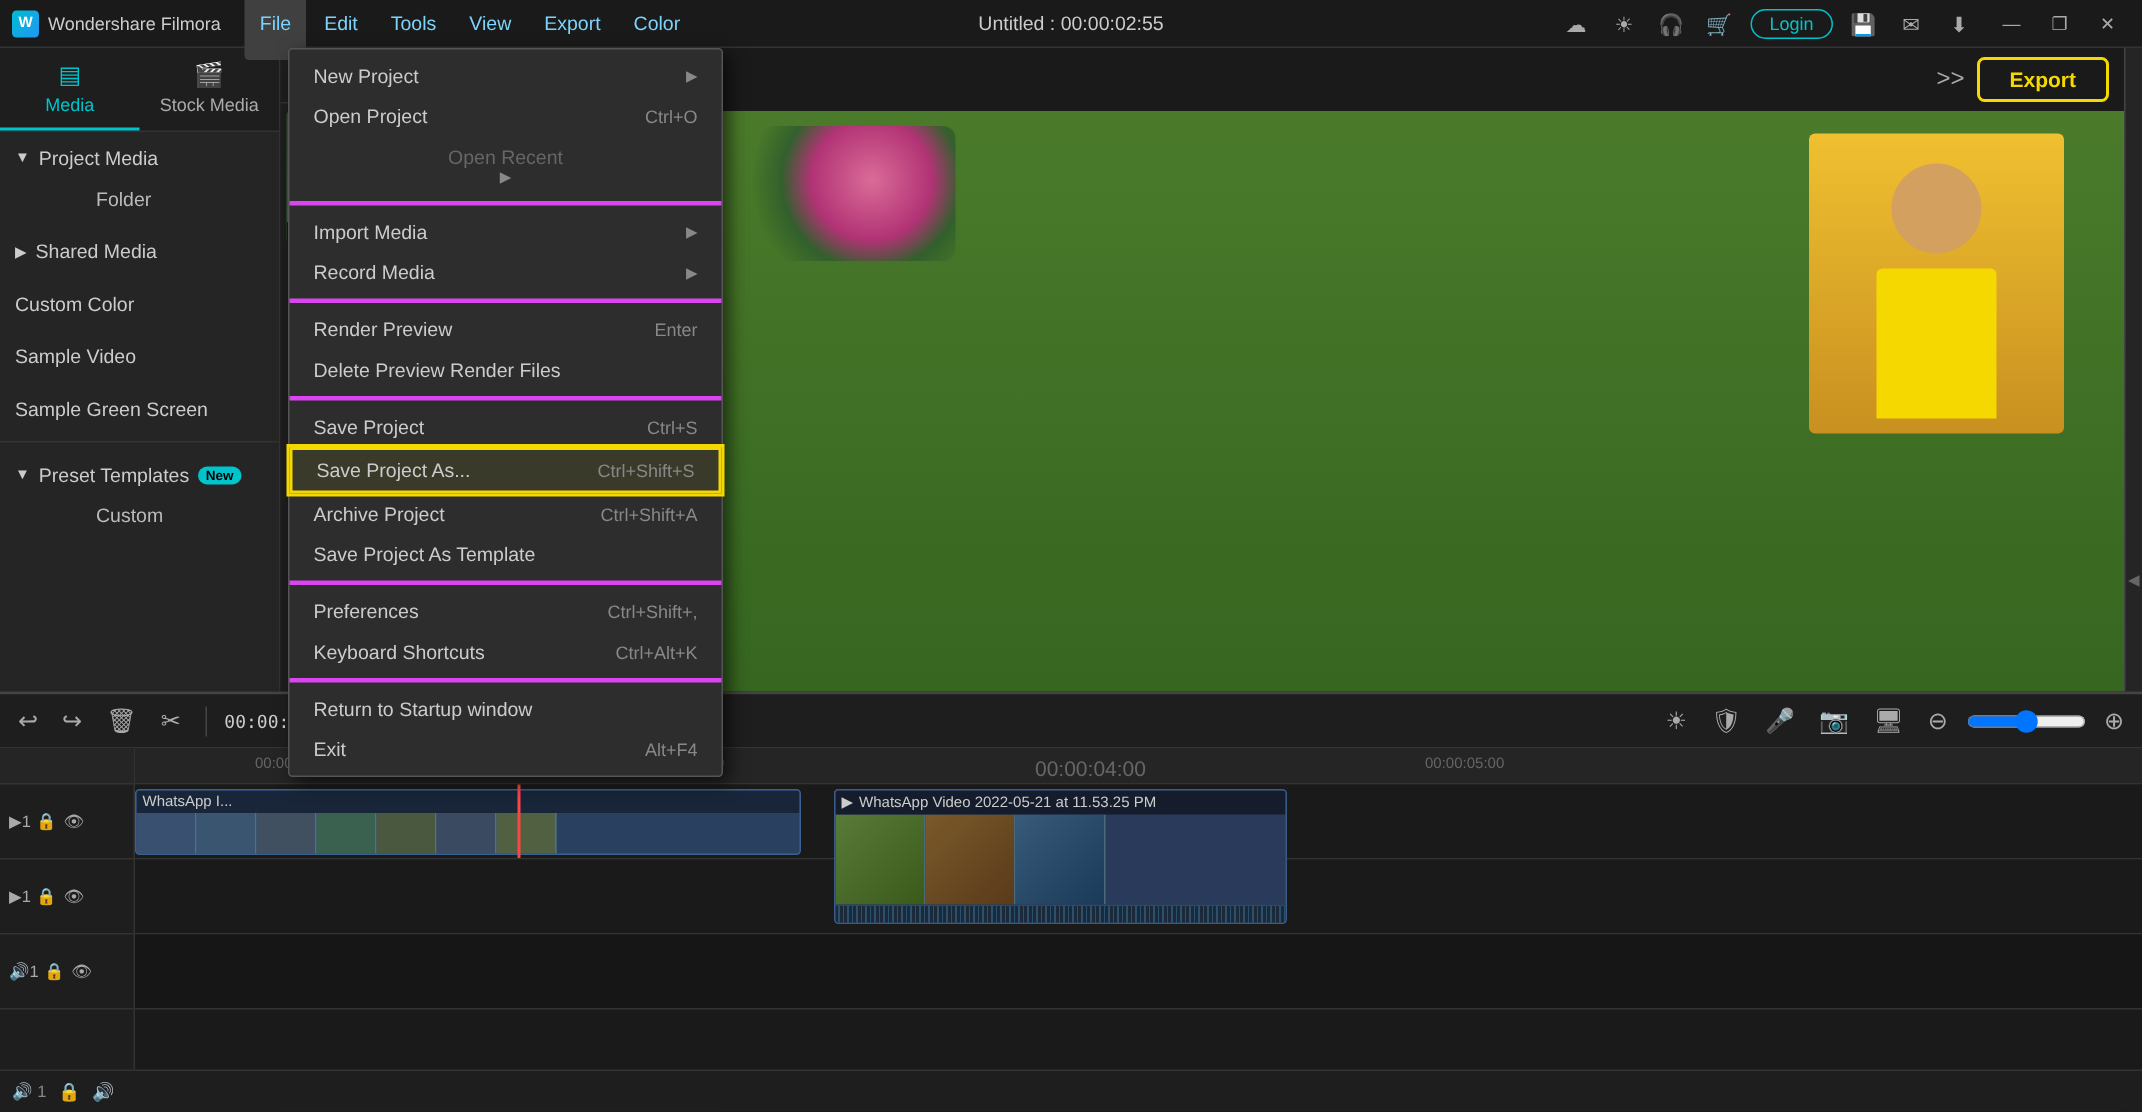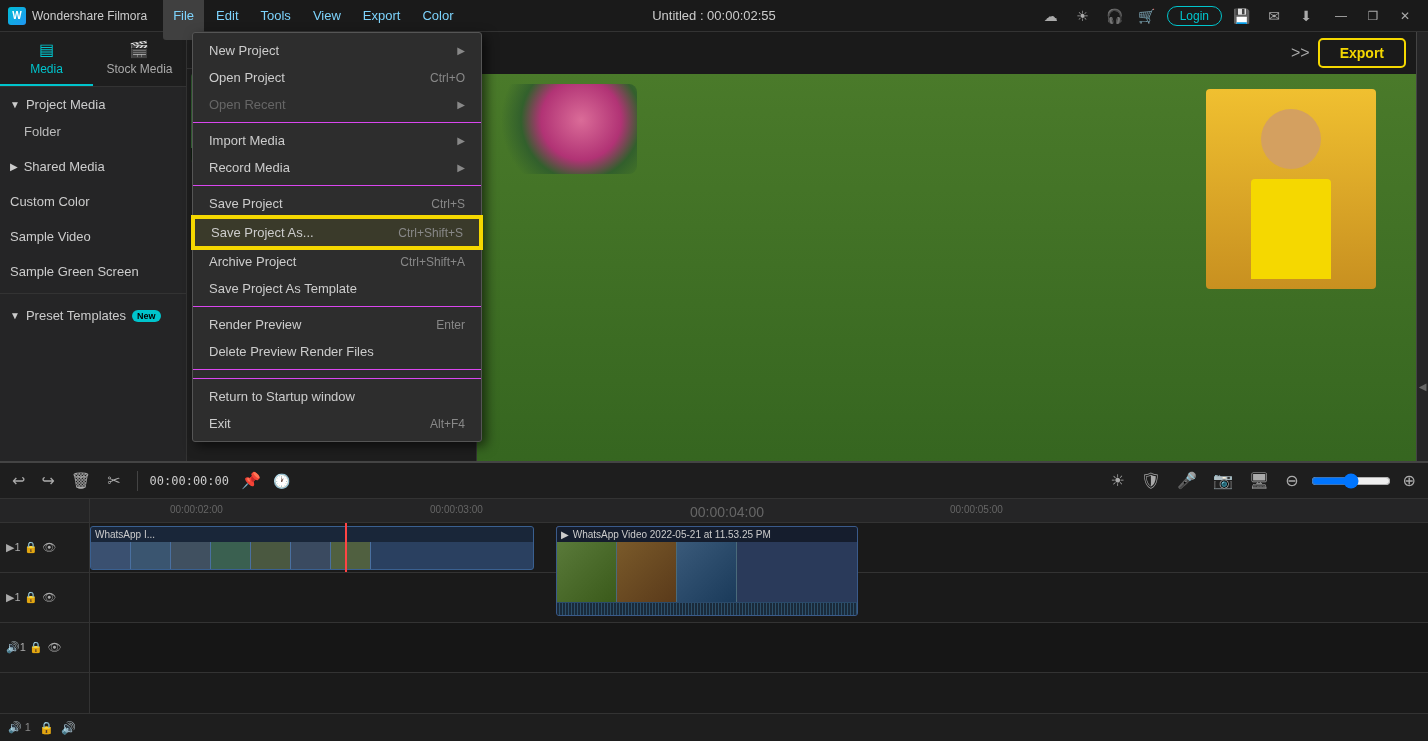--- a/index.html
+++ b/index.html
@@ -148,20 +148,21 @@
       cursor: pointer;
       color: #ccc;
       font-size: 13px;
     }
     .chevron { margin-right: 6px; font-size: 10px; }
     .sidebar-item {
       padding: 6px 12px 6px 24px;
       cursor: pointer;
       color: #bbb;
       font-size: 13px;
+      margin-left: 40px;
     }
     .sidebar-divider {
       height: 1px;
       background: #333;
       margin: 4px 0;
     }
     .preset-badge {
       background: #00c4cc;
       color: #000;
       font-size: 9px;
@@ -374,39 +375,40 @@
       background: #2d2d2d;
       border: 1px solid #555;
       border-radius: 3px;
       box-shadow: 4px 4px 12px rgba(0,0,0,0.6);
       width: 290px;
       z-index: 1000;
       color: #ccc;
     }
     .menu-section {
       padding: 4px 0;
-      border-bottom: 1px solid #d946ef;
+      border-bottom: 3px solid #d946ef;
     }
     .menu-section:last-child { border-bottom: none; }
     .menu-row {
       display: flex;
       align-items: center;
       justify-content: space-between;
       padding: 6px 16px;
       cursor: pointer;
       font-size: 13px;
     }
     .menu-row.highlighted {
       background: #3a3a3a;
       border: 1px solid #f5d800;
       outline: 2px solid #f5d800;
     }
     .menu-row.disabled {
       color: #666;
       cursor: default;
+      flex-direction: column;
     }
     .menu-row-right {
       display: flex;
       align-items: center;
       gap: 8px;
       color: #888;
       font-size: 12px;
     }
     .arrow-right { font-size: 10px; color: #888; }
     .menu-row-label { flex: 1; }
@@ -562,20 +564,21 @@
     </div>
 
     <div class="sidebar-divider"></div>
 
     <div class="sidebar-section">
       <div class="sidebar-section-header">
         <span class="chevron">▼</span>
         <span>Preset Templates</span>
         <span class="preset-badge">New</span>
       </div>
+      <div class="sidebar-item">Custom</div>
     </div>
 
     <div class="sidebar-footer">
       <span class="sf-btn">📁</span>
       <span class="sf-btn">📂</span>
     </div>
   </div>
 
   <div class="media-area">
     <div class="media-toolbar">
@@ -784,20 +787,32 @@
     <div class="menu-row">
       <span class="menu-row-label">Record Media</span>
       <div class="menu-row-right">
         <span class="arrow-right">▶</span>
       </div>
     </div>
   </div>
 
   <div class="menu-section">
     <div class="menu-row">
+      <span class="menu-row-label">Render Preview</span>
+      <div class="menu-row-right">
+        <span>Enter</span>
+      </div>
+    </div>
+    <div class="menu-row">
+      <span class="menu-row-label">Delete Preview Render Files</span>
+    </div>
+  </div>
+
+  <div class="menu-section">
+    <div class="menu-row">
       <span class="menu-row-label">Save Project</span>
       <div class="menu-row-right">
         <span>Ctrl+S</span>
       </div>
     </div>
     <div class="menu-row highlighted" style="border:2px solid #f5d800;background:#3a3a2a;">
       <span class="menu-row-label">Save Project As...</span>
       <div class="menu-row-right">
         <span>Ctrl+Shift+S</span>
       </div>
@@ -806,37 +821,37 @@
       <span class="menu-row-label">Archive Project</span>
       <div class="menu-row-right">
         <span>Ctrl+Shift+A</span>
       </div>
     </div>
     <div class="menu-row">
       <span class="menu-row-label">Save Project As Template</span>
     </div>
   </div>
 
+
   <div class="menu-section">
     <div class="menu-row">
-      <span class="menu-row-label">Render Preview</span>
-      <div class="menu-row-right">
-        <span>Enter</span>
-      </div>
-    </div>
-    <div class="menu-row">
-      <span class="menu-row-label">Delete Preview Render Files</span>
-    </div>
-  </div>
-
+      <span class="menu-row-label">Preferences</span>
+      <div class="menu-row-right">
+        <span>Ctrl+Shift+,</span>
+      </div>
+    </div>
+    <div class="menu-row">
+      <span class="menu-row-label">Keyboard Shortcuts</span>
+      <div class="menu-row-right">
+        <span>Ctrl+Alt+K</span>
+      </div>
+    </div>
+  </div>
 
   <div class="menu-section">
-  </div>
-
-  <div class="menu-section">
     <div class="menu-row">
       <span class="menu-row-label">Return to Startup window</span>
     </div>
     <div class="menu-row">
       <span class="menu-row-label">Exit</span>
       <div class="menu-row-right">
         <span>Alt+F4</span>
       </div>
     </div>
   </div>

